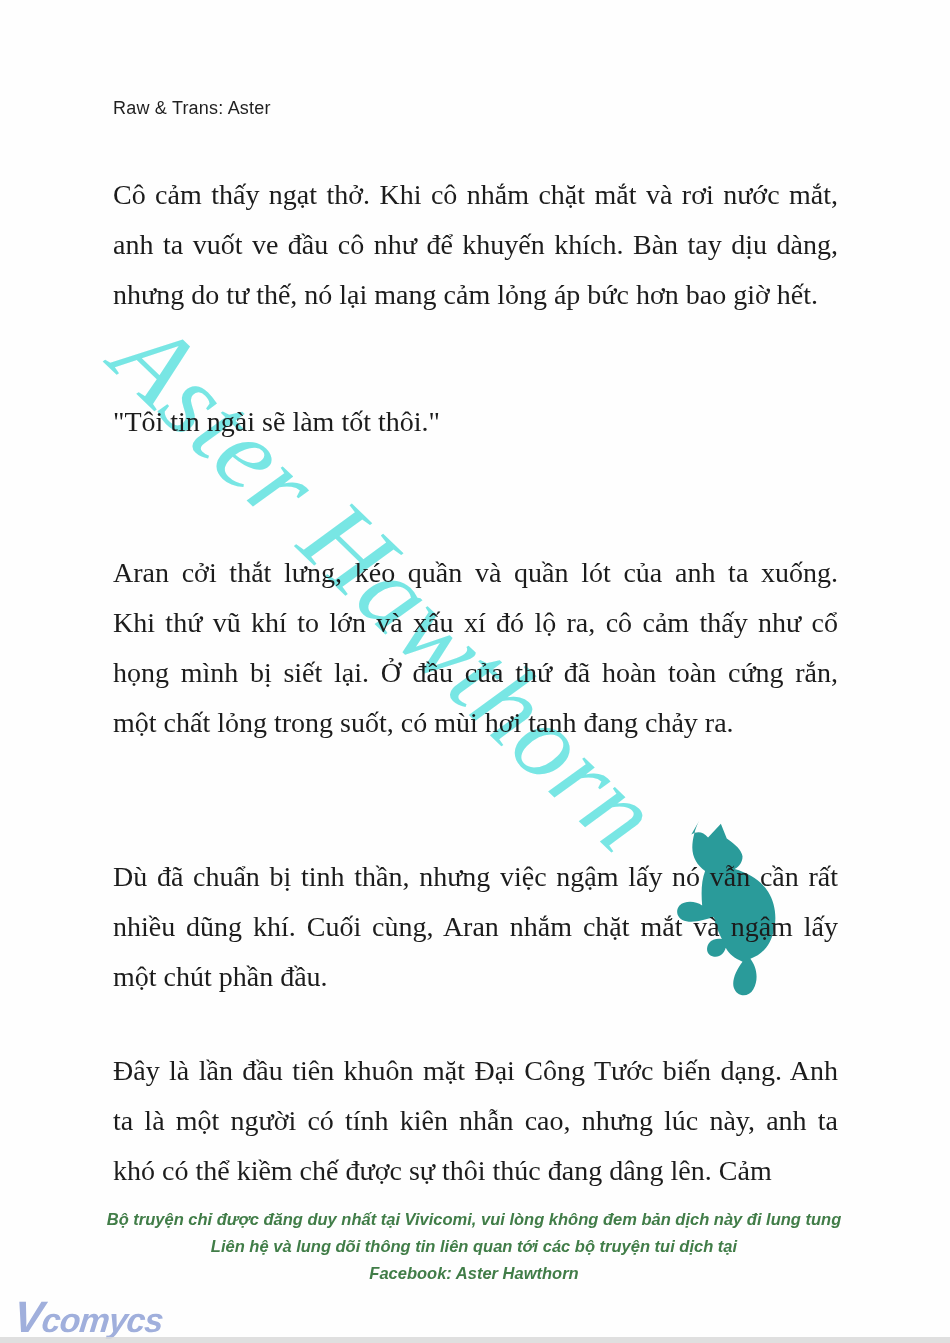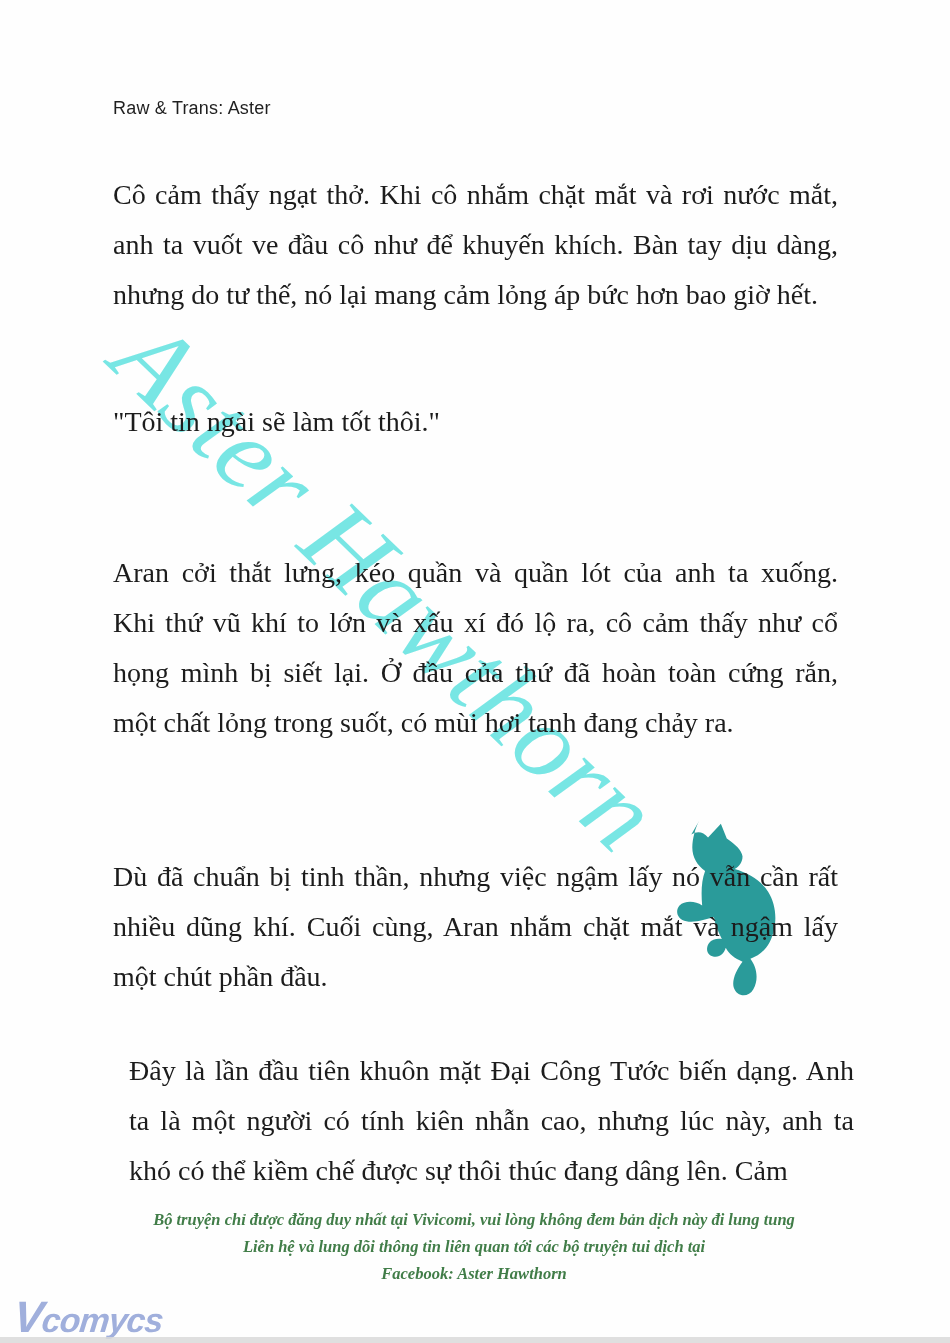--- a/index.html
+++ b/index.html
@@ -65,30 +65,30 @@
     line-height: 50px;
     text-align: justify;
     text-align-last: justify;
     white-space: normal;
   }
   .para .line.last { text-align-last: left; }
   .para-1 { top: 170px; }
   .para-quote { top: 397px; }
   .para-2 { top: 548px; }
   .para-3 { top: 852px; }
-  .para-4 { top: 1046px; margin-left: 16px; }
+  .para-4 { top: 1046px; }
 
   
   .footer {
     position: absolute;
     left: 0;
     top: 1206px;
     width: 948px;
     z-index: 3;
-    font-family: Liberation Serif, serif;
+    font-family: Liberation Sans, sans-serif;
     font-weight: bold;
     font-style: italic;
     font-size: 16.5px;
   }
   .footer .line {
     line-height: 27px;
     text-align: center;
     text-align-last: center;
   }
 

